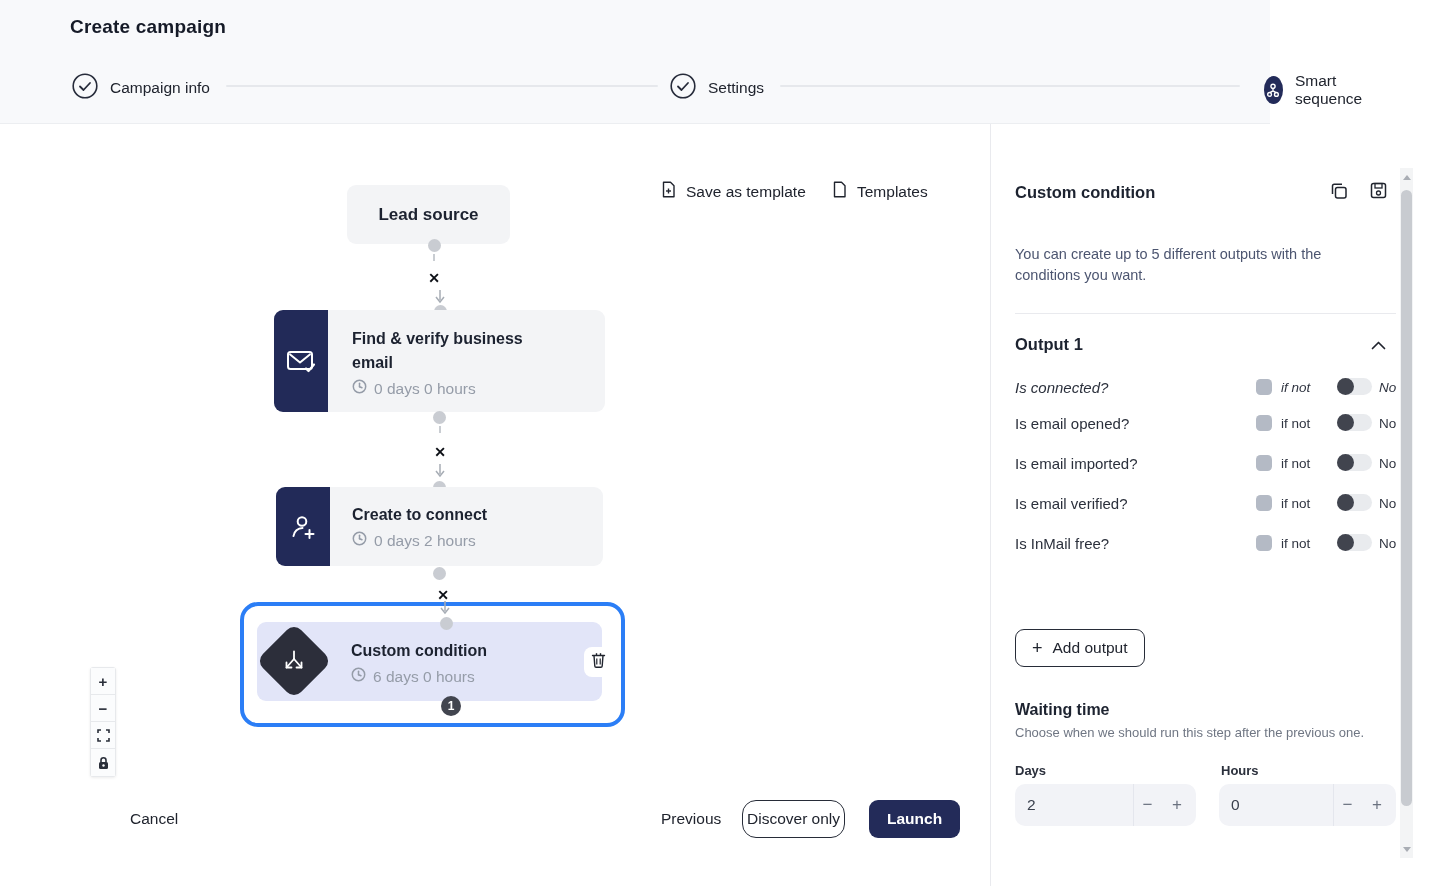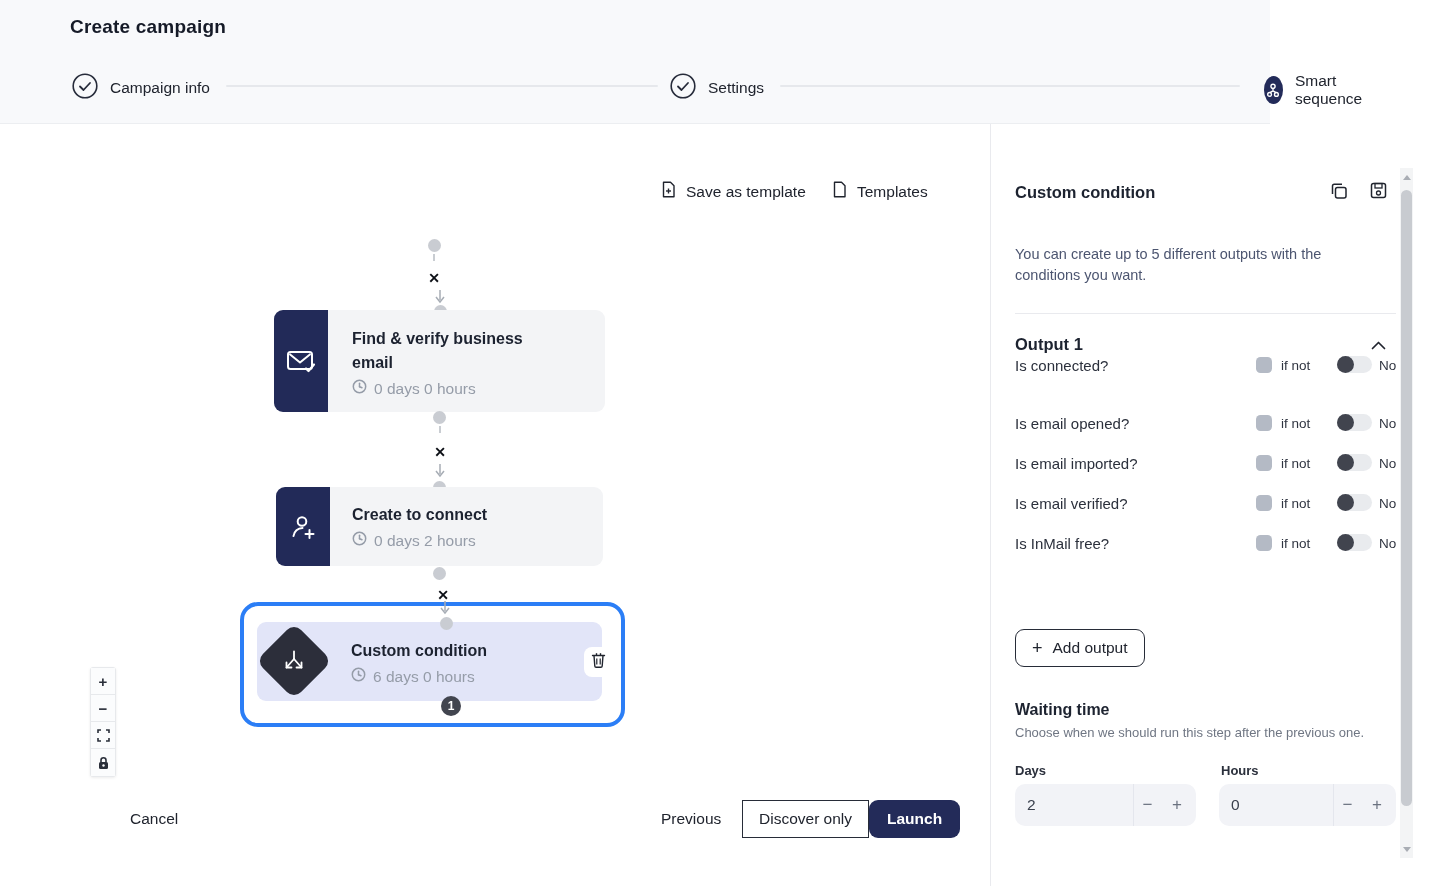--- a/index.html
+++ b/index.html
@@ -36,21 +36,21 @@
   .xmark { position:absolute; width:16px; height:16px; font-size:14px; font-weight:900; color:#0b0e14; display:flex; align-items:center; justify-content:center; cursor:pointer; }
   .seg { position:absolute; width:1.5px; background:#c9cdd2; }
 
   
   #zoomctl { position:absolute; left:90px; top:667px; width:26px; background:#f9fafb; border:1px solid #e7e9ec; border-radius:3px; box-shadow:0 1px 3px rgba(0,0,0,.08); }
   .zbtn { width:100%; height:27px; display:flex; align-items:center; justify-content:center; font-size:15px; font-weight:700; color:#2a2f3a; border-bottom:1px solid #e7e9ec; cursor:pointer; background:#fbfcfd; }
   .zbtn:last-child { border-bottom:none; }
 
   
   .txt-btn { position:absolute; font-size:15.5px; color:#20242e; cursor:pointer; background:none; border:none; font-family:inherit; }
-  .btn-outline { position:absolute; height:38px; border:1px solid #272c38; border-radius:0; background:#fff; font-size:15.5px; color:#20242e; font-family:inherit; cursor:pointer; padding:0 16px; }
+  .btn-outline { position:absolute; height:38px; border:1px solid #272c38; border-radius:14px; background:#fff; font-size:15.5px; color:#20242e; font-family:inherit; cursor:pointer; padding:0 4px; }
   .btn-primary { position:absolute; height:38px; border:none; border-radius:9px; background:#232b59; font-size:15.5px; color:#fff; font-family:inherit; cursor:pointer; padding:0 18px; font-weight:600; }
 
   
   #panel { position:absolute; left:990px; top:124px; width:445px; height:762px; background:#fff; border-left:1px solid #e9eaee; }
   .panel-title { position:absolute; left:24px; top:59px; font-size:16.5px; font-weight:700; color:#1d2330; }
   .panel-icon-btn { position:absolute; background:none; border:none; cursor:pointer; padding:0; }
   .panel-desc { position:absolute; left:24px; top:120px; width:345px; font-size:14.5px; line-height:1.42; color:#4c5570; }
   .panel-divider { position:absolute; left:24px; top:189px; width:381px; height:1px; background:#e9eaee; }
   .output-title { position:absolute; left:24px; top:211px; font-size:16.5px; font-weight:600; color:#1d2330; }
   .cond-row { position:absolute; left:24px; width:381px; height:20px; }
@@ -132,20 +132,23 @@
   </button>
   <button class="tool-btn" style="left:832px; top:181px;">
     <span>
       <svg width="15" height="17" viewBox="0 0 15 17">
           <path d="M2.5 1.2 h7 l3.5 3.5 v11 h-10.5 z" fill="none" stroke="#20242e" stroke-width="1.4" stroke-linejoin="round"></path>
         </svg>
     </span>
     <span>Templates</span>
   </button>
 
+  <div class="node-plain" style="left:347px; top:185px; width:163px; height:59px;">
+    <span>Lead source</span>
+  </div>
 
   <div class="dot" style="left:428px; top:239px;"></div>
   <div class="seg" style="left:433px; top:254px; height:7px;"></div>
   <div class="xmark" style="left:426px; top:270px;">✕</div>
   <svg class="abs" style="left:435px; top:290px;" width="10" height="15">
       <line x1="5" y1="0" x2="5" y2="10" stroke="#a7adb5" stroke-width="1.5"></line>
       <polyline points="1,7 5,12 9,7" fill="none" stroke="#a7adb5" stroke-width="1.5"></polyline>
     </svg>
   <div class="dot" style="left:434px; top:305px;"></div>
 
@@ -288,21 +291,21 @@
     <div class="panel-desc">You can create up to 5 different outputs with the conditions you want.</div>
     <div class="panel-divider"></div>
 
     <div class="output-title">Output 1</div>
     <button class="panel-icon-btn" style="left:380px; top:214px;">
       <span><svg width="15" height="9" viewBox="0 0 15 9">
             <polyline points="1.5,7.5 7.5,1.5 13.5,7.5" fill="none" stroke="#20242e" stroke-width="1.7" stroke-linecap="round" stroke-linejoin="round"></polyline>
           </svg></span>
     </button>
 
-    <div class="cond-row" style="top:232px;">
+    <div class="cond-row" style="top:254px;font-style:italic;">
       <span class="cond-label">Is connected?</span>
       <span class="cond-box"></span>
       <span class="cond-ifnot">if not</span>
       <span class="toggle">
           <span class="knob"></span>
         </span>
       <span class="cond-no">No</span>
     </div>
     <div class="cond-row" style="top:290px;">
       <span class="cond-label">Is email opened?</span>

